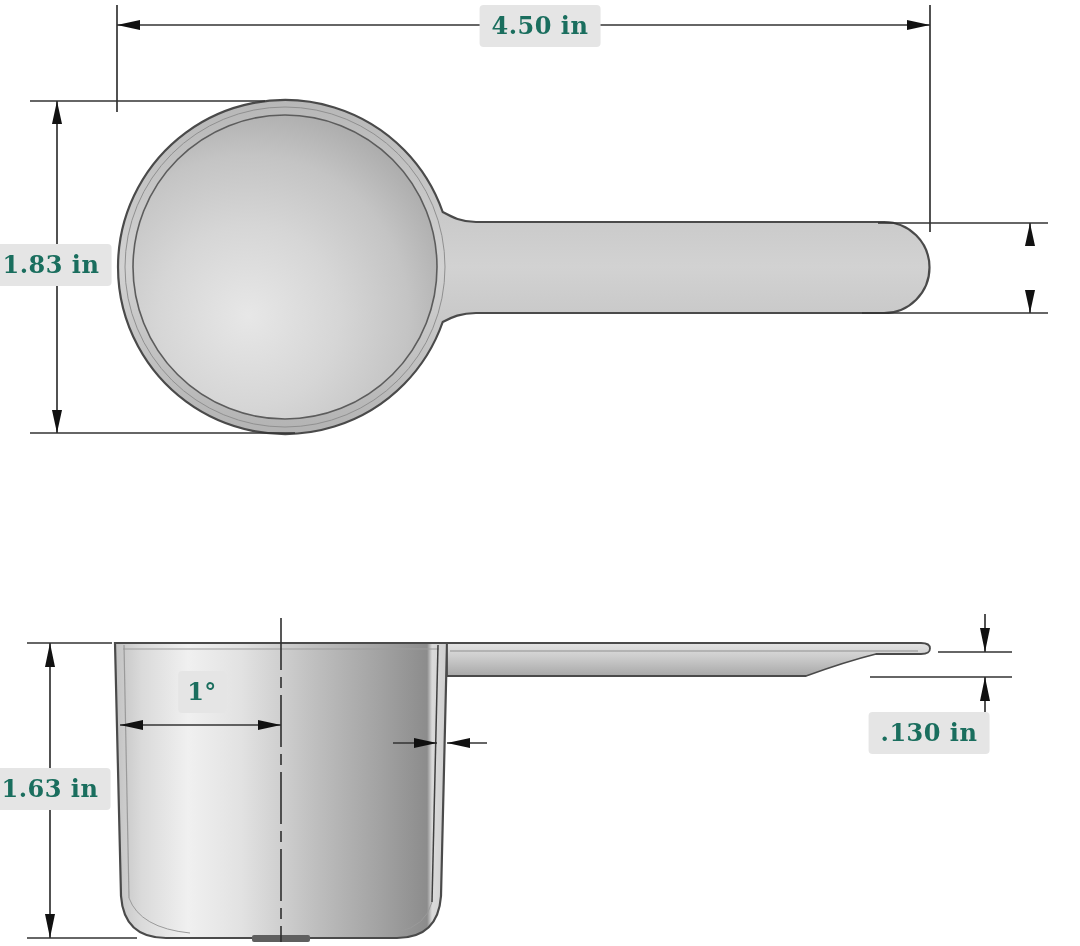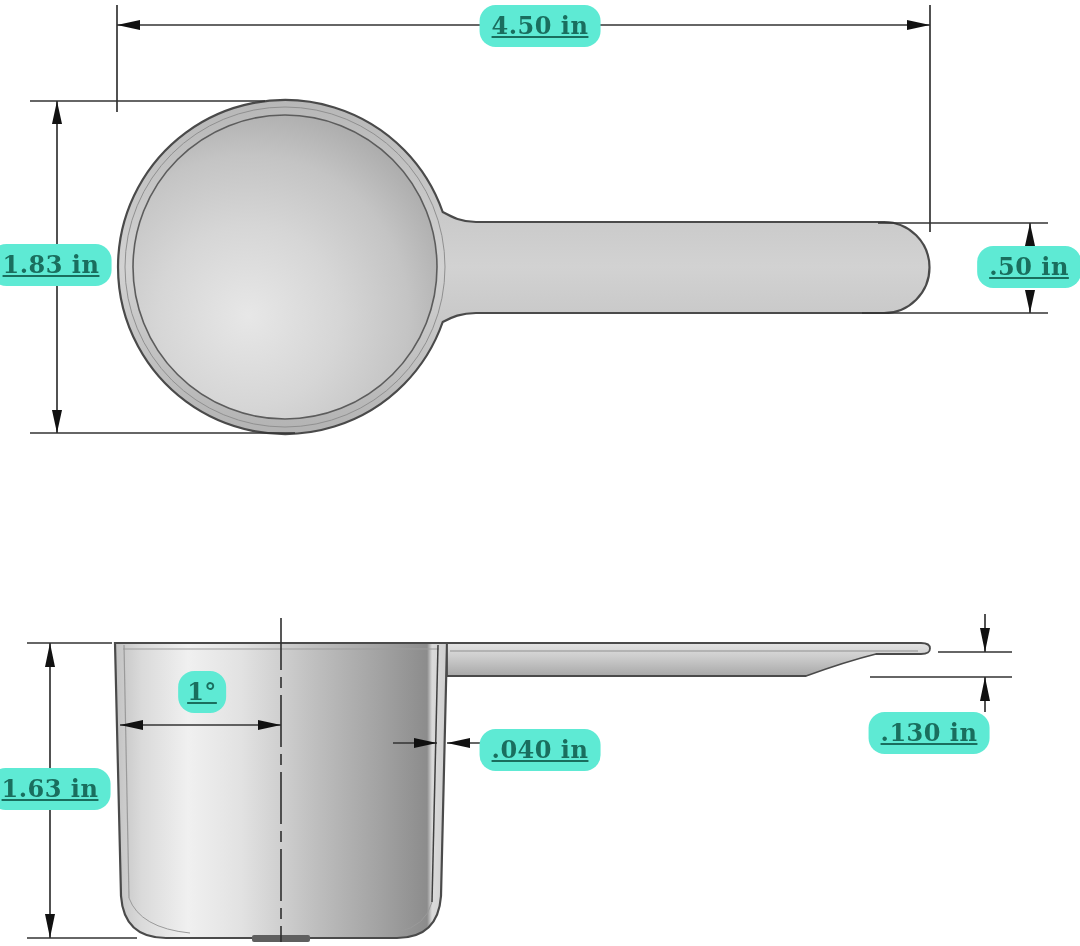--- a/index.html
+++ b/index.html
@@ -16,30 +16,29 @@
     font-family: "DejaVu Serif", "Liberation Serif", serif;
   }
   .drawing-svg {
     position: absolute;
     left: 0;
     top: 0;
   }
   .dim-label {
     position: absolute;
     transform: translate(-50%, -50%);
-    background: #5eead4;
+    background: #e5e5e5;
     color: #1a6e5e;
     font-weight: 700;
     font-size: 24px;
     line-height: 1;
     padding: 9px 12px;
-    border-radius: 16px;
+    border-radius: 4px;
     white-space: nowrap;
     letter-spacing: 0.5px;
-    text-decoration: underline;
   }
   .dim-label.small-box {
     padding: 9px 9px;
   }
 </style>
 </head>
 <body>
 
 <div class="canvas">
 
@@ -178,23 +177,21 @@
         <polygon points="985,652 980,628 990,628" fill="#111" stroke="none"></polygon>
         <polygon points="985,677 980,701 990,701" fill="#111" stroke="none"></polygon>
       </g>
     </g>
   </svg>
 
   <div class="dim-label" style="left:540px; top:26px;">4.50 in</div>
 
   <div class="dim-label" style="left:51px; top:265px;">1.83 in</div>
 
-  <div class="dim-label" style="left:1029px; top:267px;">.50 in</div>
 
   <div class="dim-label small-box" style="left:202px; top:692px;">1°</div>
 
-  <div class="dim-label" style="left:540px; top:750px;">.040 in</div>
 
   <div class="dim-label" style="left:50px; top:789px;">1.63 in</div>
 
   <div class="dim-label" style="left:929px; top:733px;">.130 in</div>
 
 </div>
 
 </body></html>

